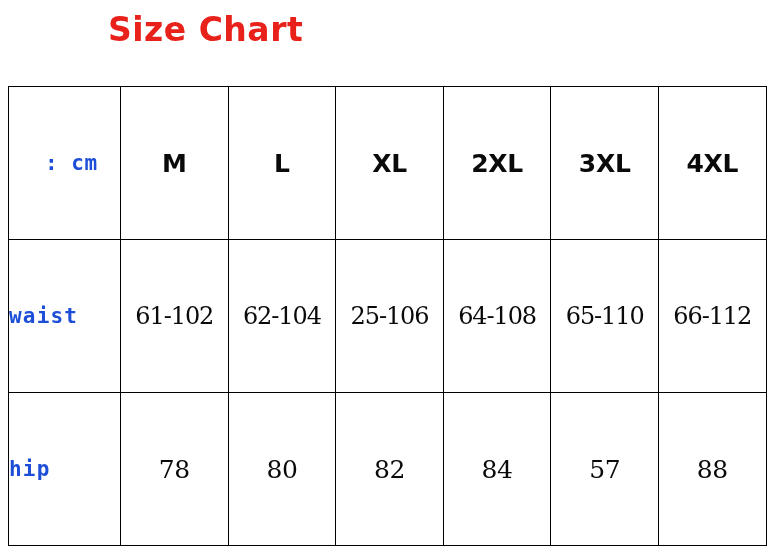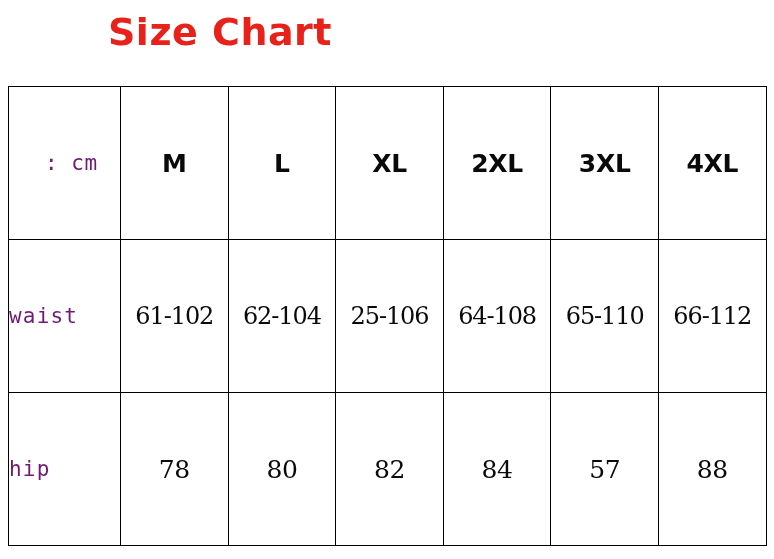--- a/index.html
+++ b/index.html
@@ -21,21 +21,21 @@
     height: 559px;
     background: #ffffff;
   }
 
   
   .title {
     position: absolute;
     left: 108px;
     top: 12px;
     font-family: "DejaVu Sans", sans-serif;
-    font-size: 38px;
+    font-size: 33px;
     font-weight: bold;
     color: #e8211a;
     letter-spacing: 0.5px;
     white-space: nowrap;
     line-height: 1.1;
   }
 
   
   .chart-table {
     position: absolute;
@@ -54,22 +54,22 @@
     background: #ffffff;
   }
 
   col.c-label { width: 112px; }
   col.c-size  { width: 107.6px; }
 
   
   .row-label {
     font-family: "DejaVu Sans Mono", monospace;
     font-size: 21px;
-    font-weight: normal;
-    color: #701a75;
+    font-weight: bold;
+    color: #1d4ed8;
     text-align: left;
     padding-left: 11px;
     letter-spacing: 1.2px;
     white-space: nowrap;
   }
   .row-label.unit {
     padding-left: 36px;
     letter-spacing: 0.5px;
   }
 

